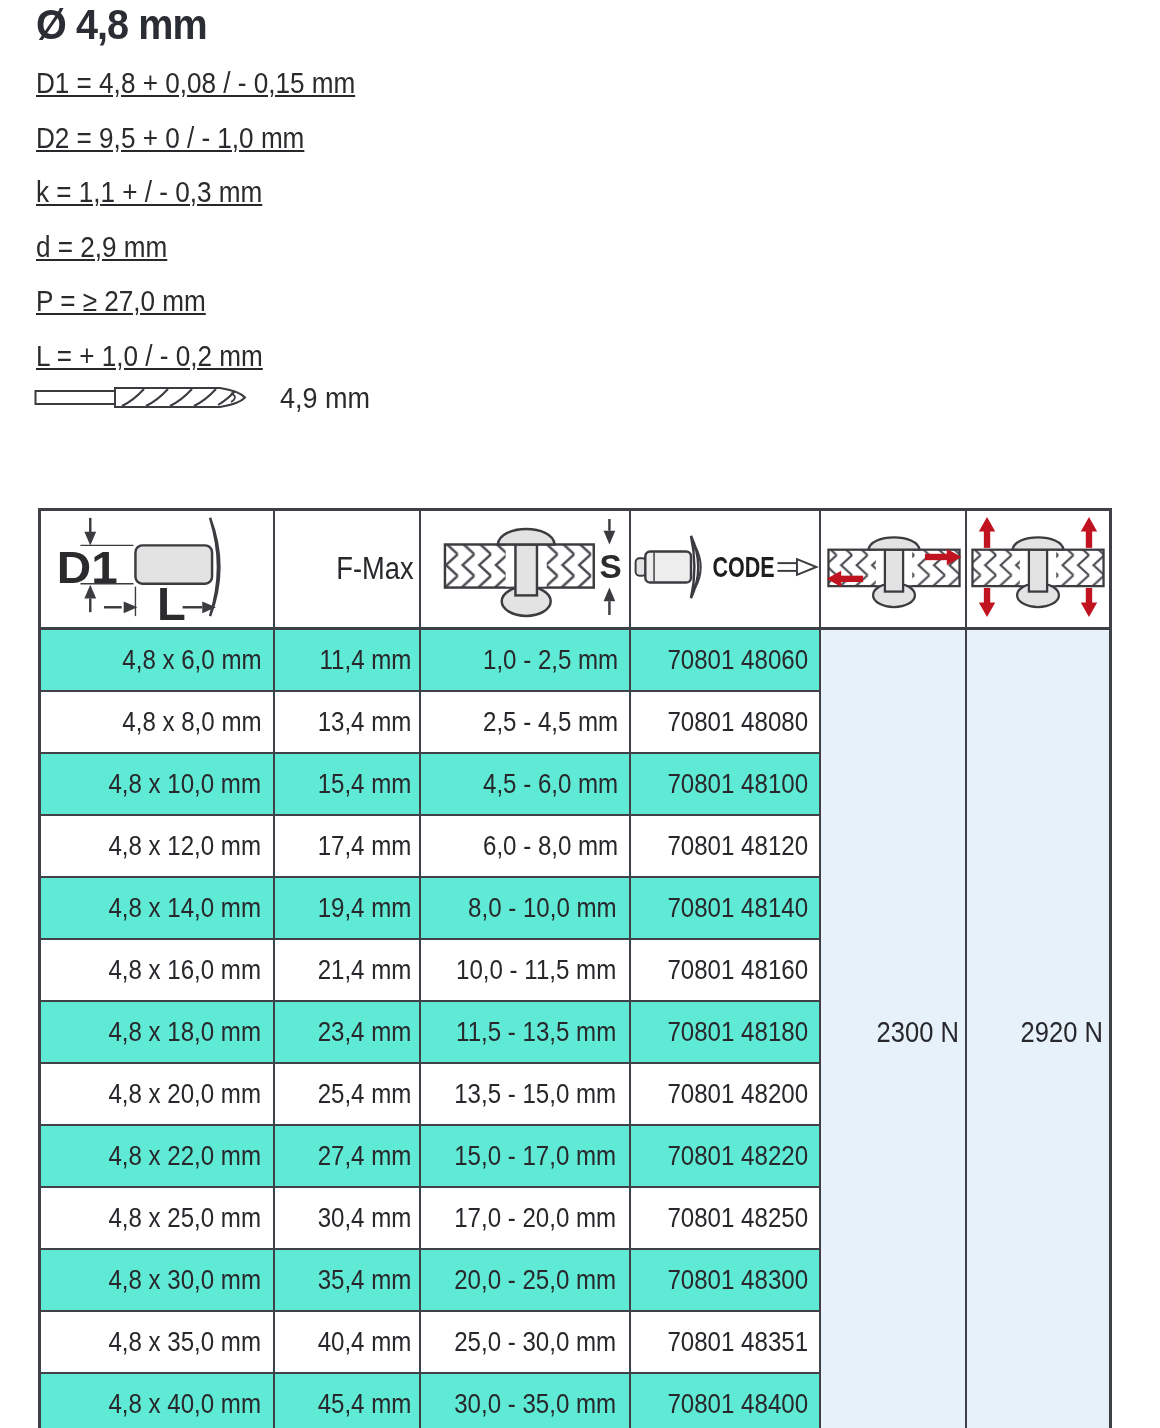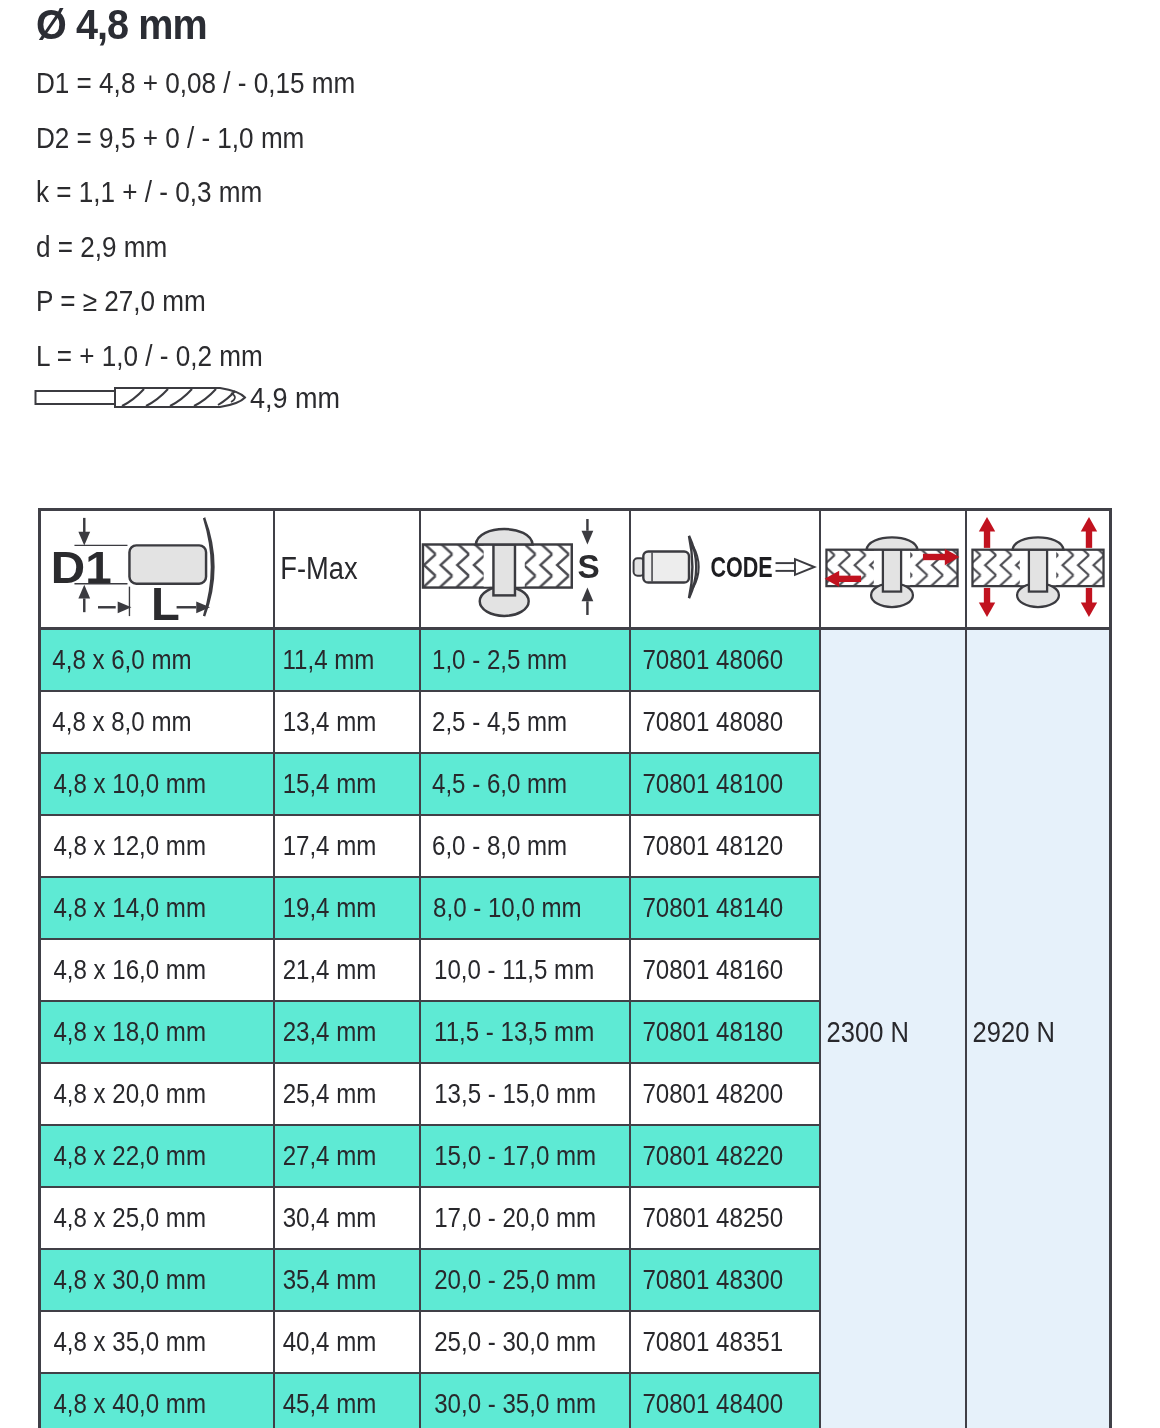--- a/index.html
+++ b/index.html
@@ -5,37 +5,37 @@
   html,body { margin:0; padding:0; background:#ffffff; }
   .page {
     position:relative; width:1112px; height:1428px; background:#ffffff;
     font-family:"Liberation Sans", sans-serif; color:#28282c; overflow:hidden;
   }
   .title {
     position:absolute; left:36px; top:0px;
     font-size:43px; font-weight:700; color:#2b2d34; letter-spacing:-1px;
     transform:scaleX(0.92); transform-origin:left top; white-space:nowrap;
   }
-  .specs { position:absolute; left:36px; top:56px; }
+  .specs { position:absolute; left:36px; top:56px;text-decoration:underline; }
   .spec-line {
     height:54.5px; line-height:54.5px; font-size:29px; color:#2b2b2e;
     transform:scaleX(0.90); transform-origin:left center; white-space:nowrap;
   }
   .drill-row {
-    position:absolute; left:34px; top:381px; display:flex; align-items:center; 
+    position:absolute; left:34px; top:381px; display:flex; align-items:center; gap:30px;
   }
   .drill-label { font-size:30px; color:#2b2b2e; transform:scaleX(0.90); transform-origin:left center; }
 
   table.riv {
     position:absolute; left:38px; top:508px;
     border-collapse:collapse; table-layout:fixed;
   }
   table.riv, table.riv td { border:2px solid #404047; }
   table.riv { border-width:3px; }
-  td { text-align:left; vertical-align:middle; padding:0; background:#ffffff; }
+  td { text-align:right; vertical-align:middle; padding:0; background:#ffffff; }
   tr.hdr td { height:116px; border-bottom-width:3px; }
   tr.datarow td { height:60px; }
   td.blue { background:#5eead4; }
   td.merged { background:#e6f1fa; }
   .cellv {
     display:inline-block; font-size:28px; color:#28282c; white-space:nowrap;
     transform:scaleX(0.86); transform-origin:center center;
   }
   .fmax-label {
     display:inline-block; font-size:31px; color:#28282c; font-weight:400;

